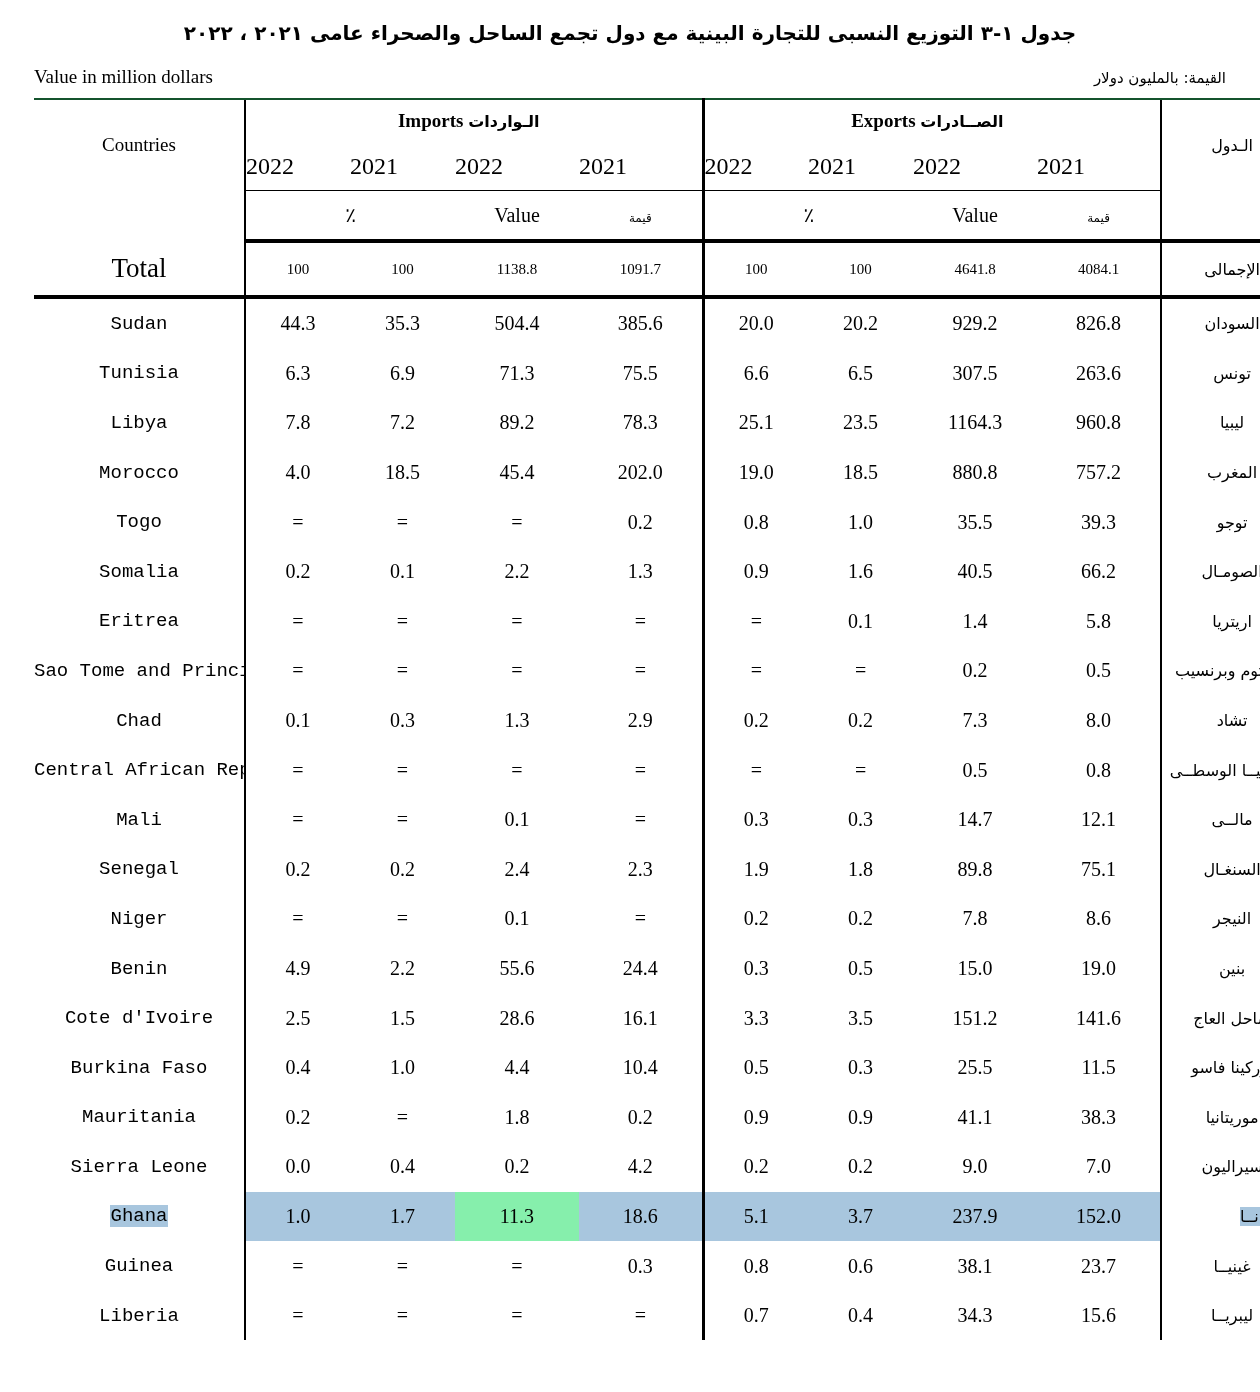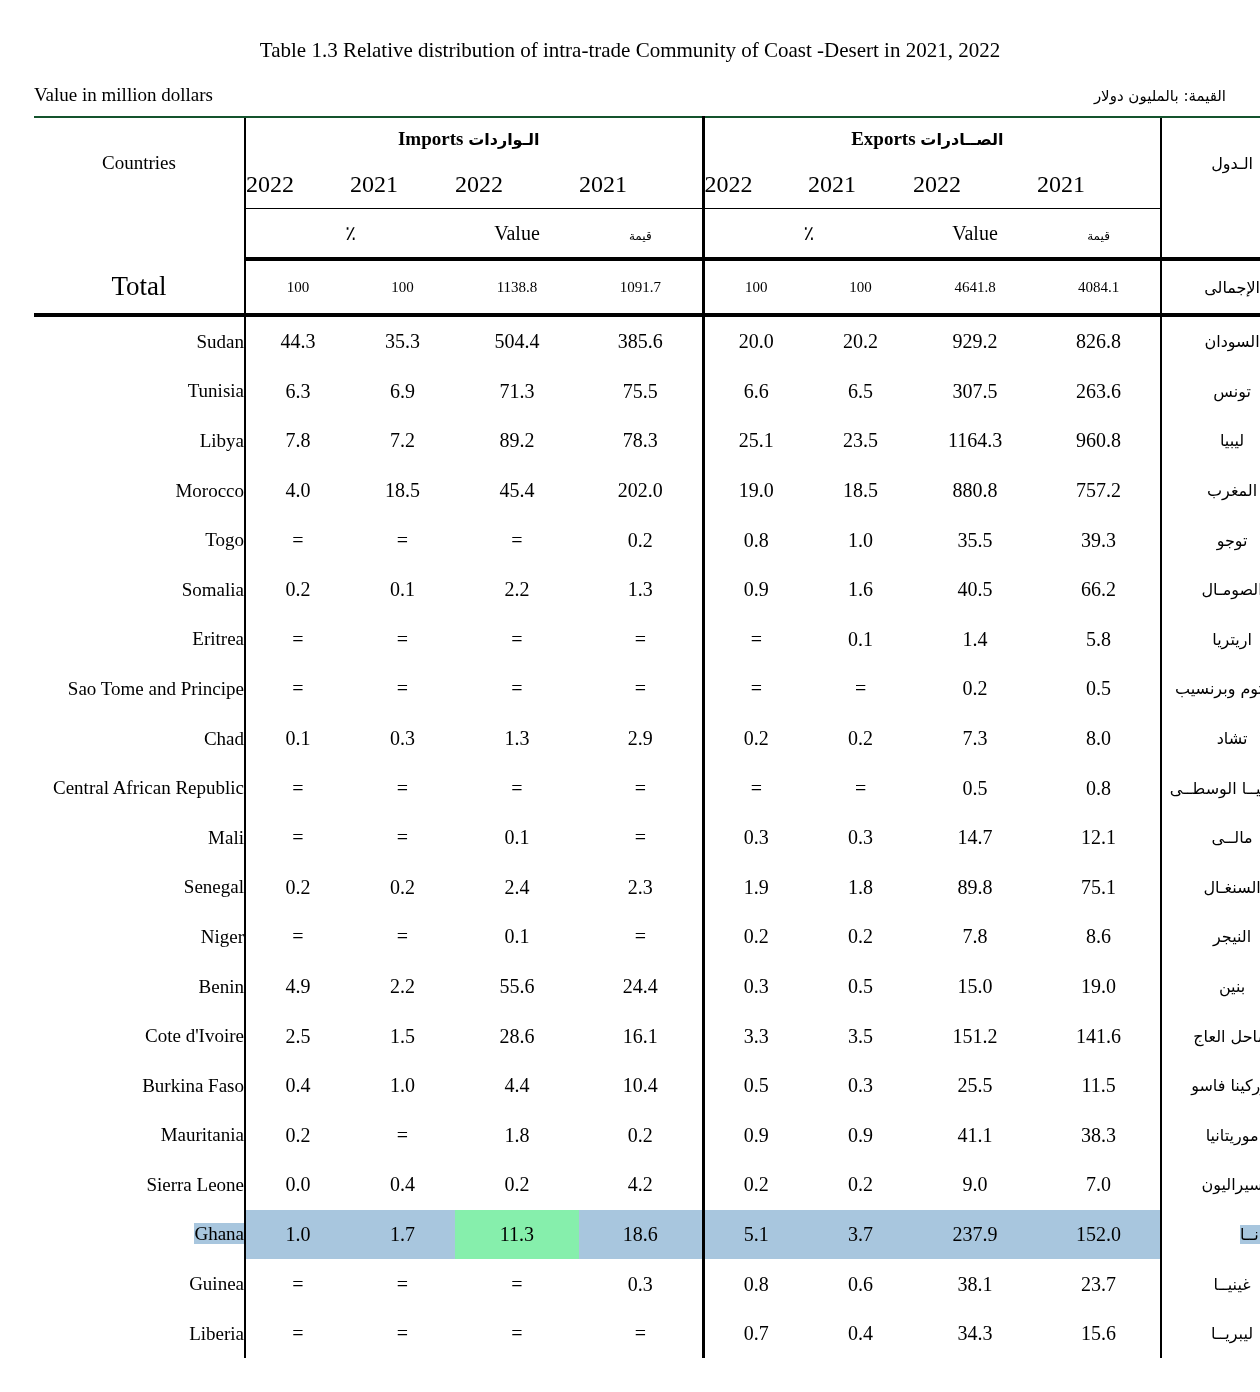--- a/index.html
+++ b/index.html
@@ -155,26 +155,26 @@
     font-family: "DejaVu Sans", sans-serif;
     font-weight: bold;
     font-size: 16px;
     direction: rtl;
     unicode-bidi: isolate;
   }
 
   
   tr.data-row td { height: 49.6px; }
   .cell-en {
-    font-family: Liberation Serif, serif;
+    font-family: Liberation Mono, monospace;
     font-size: 19px;
     padding-left: 8px;
     white-space: nowrap;
     overflow: hidden;
-    text-align: right;
+    text-align: center;
   }
   .cell-en span.hl {
     background: #a8c6de;
   }
   .cell-num {
     text-align: center;
     font-family: "Liberation Serif", serif;
     font-size: 20px;
   }
   .cell-ar {
@@ -186,21 +186,21 @@
     unicode-bidi: isolate;
   }
   .cell-ar span.hl { background: #a8c6de; margin-left: 48px; }
 
   tr.highlight td.cell-num { background: #a8c6de; }
 </style>
 </head>
 <body>
 
 <div class="titles">
-  <div class="title-en">Table 1.3 Relative distribution of intra-trade Community of Coast -Desert in 2021, 2022</div>
+  <div class="title-ar">جدول ١-٣ التوزيع النسبى للتجارة البينية مع دول تجمع الساحل والصحراء عامى ٢٠٢١ ، ٢٠٢٢</div>
 </div>
 
 <div class="caption-row">
   <div class="caption-en">Value in million dollars</div>
   <div class="caption-ar">القيمة: بالمليون دولار</div>
 </div>
 
 <div class="table-wrap">
   <table class="main">
     <colgroup>

